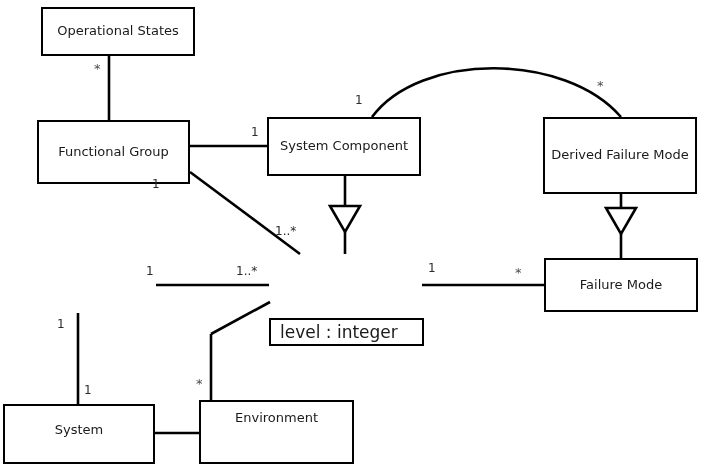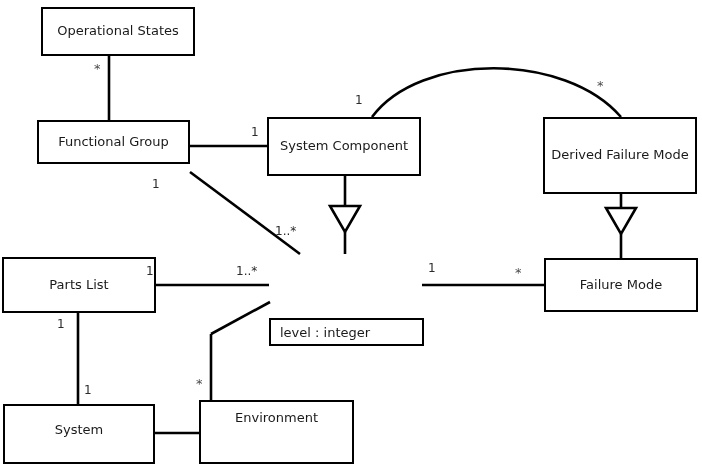--- a/index.html
+++ b/index.html
@@ -42,21 +42,21 @@
     line-height: 1.1;
     padding: 0 4px;
     border-radius: 13px;
   }
   .class-attr-row {
     box-sizing: border-box;
     background: #ffffff;
     border: 2px solid #000000;
     display: flex;
     align-items: center;
-    font-size: 13px;
+    font-size: 17px;
     color: #1a1a1a;
     padding-left: 9px;
     position: absolute;
   }
   .mult-label {
     position: absolute;
     font-size: 12px;
     color: #2b2b2b;
     white-space: nowrap;
     line-height: 1;
@@ -98,35 +98,32 @@
     <line x1="155" y1="433" x2="199" y2="433" stroke="#000000" stroke-width="2.6"></line>
 
     <line x1="211" y1="400" x2="211" y2="334" stroke="#000000" stroke-width="2.6"></line>
     <line x1="211" y1="334" x2="270" y2="302" stroke="#000000" stroke-width="2.6"></line>
   </svg>
 
   <div class="uml-class" style="left:41px; top:7px; width:154px; height:49px;">
     <div class="class-name-row">Operational States</div>
   </div>
 
-  <div class="uml-class" style="left:37px; top:120px; width:153px; height:44px;">
+  <div class="uml-class" style="left:37px; top:120px; width:153px; height:64px;">
     <div class="class-name-row">Functional Group</div>
   </div>
 
   <div class="uml-class" style="left:267px; top:117px; width:154px; height:59px;">
     <div class="class-name-row">System Component</div>
   </div>
 
   <div class="uml-class" style="left:543px; top:117px; width:154px; height:77px;">
     <div class="class-name-row">Derived Failure Mode</div>
   </div>
 
-  <div class="uml-class" style="left:2px; top:257px; width:154px; height:56px;">
-    <div class="class-name-row">Parts List</div>
-  </div>
 
 
   <div class="class-attr-row" style="left:269px; top:318px; width:155px; height:28px;">
     <span>level : integer</span>
   </div>
 
   <div class="uml-class" style="left:544px; top:258px; width:154px; height:54px;">
     <div class="class-name-row">Failure Mode</div>
   </div>
 

